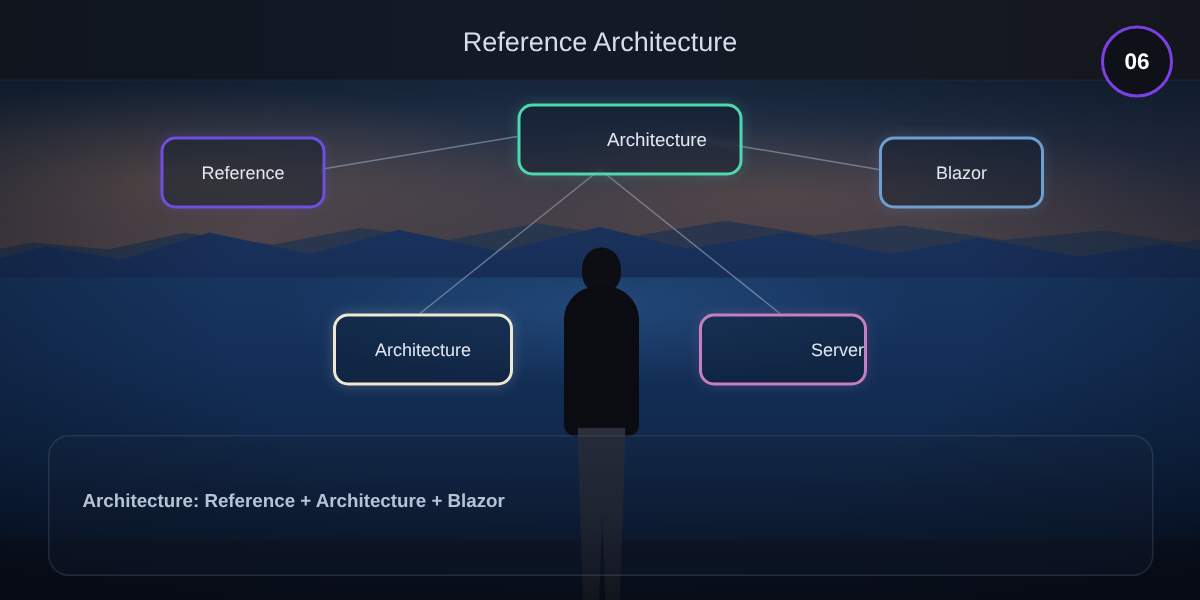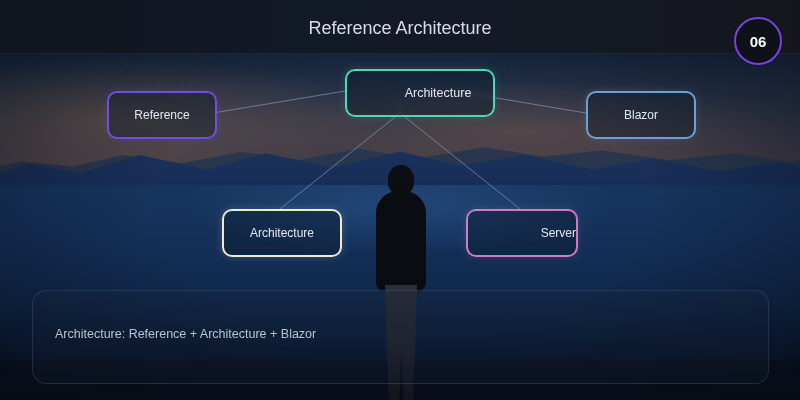--- a/index.html
+++ b/index.html
@@ -161,20 +161,21 @@
     width: 735px; height: 92px;
     border-radius: 14px;
     border: 1px solid rgba(150,175,205,0.16);
     background: linear-gradient(180deg, rgba(24,38,60,0.30) 0%, rgba(16,26,44,0.34) 100%);
   }
   .caption-text {
     position: absolute;
     left: 22px; top: 36px;
     color: #b7c3d4;
     font-size: 12.5px;
+    font-weight: bold;
   }
 </style>
 </head>
 <body>
 
 <div id="slide">
 
   <div class="bg">
     <div class="bg-sky"></div>
     <div class="bg-mountain-far"></div>

